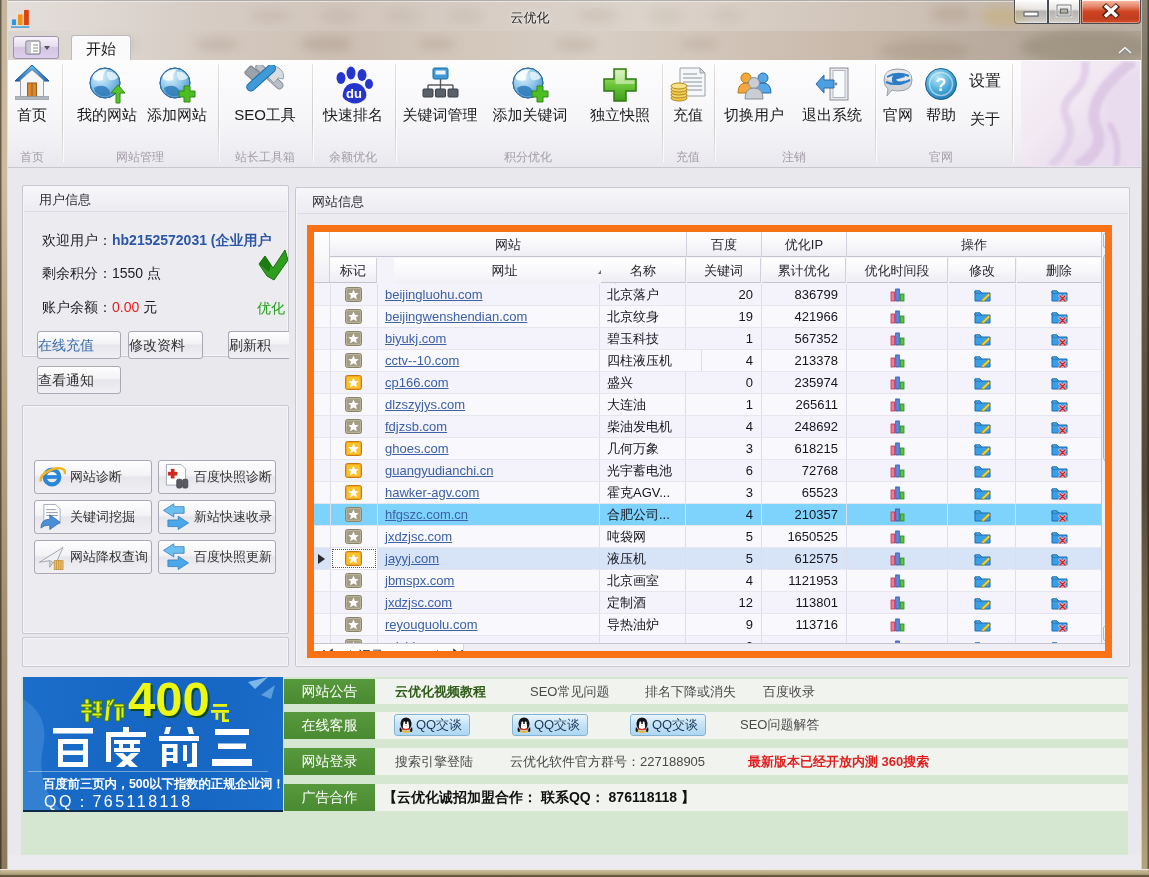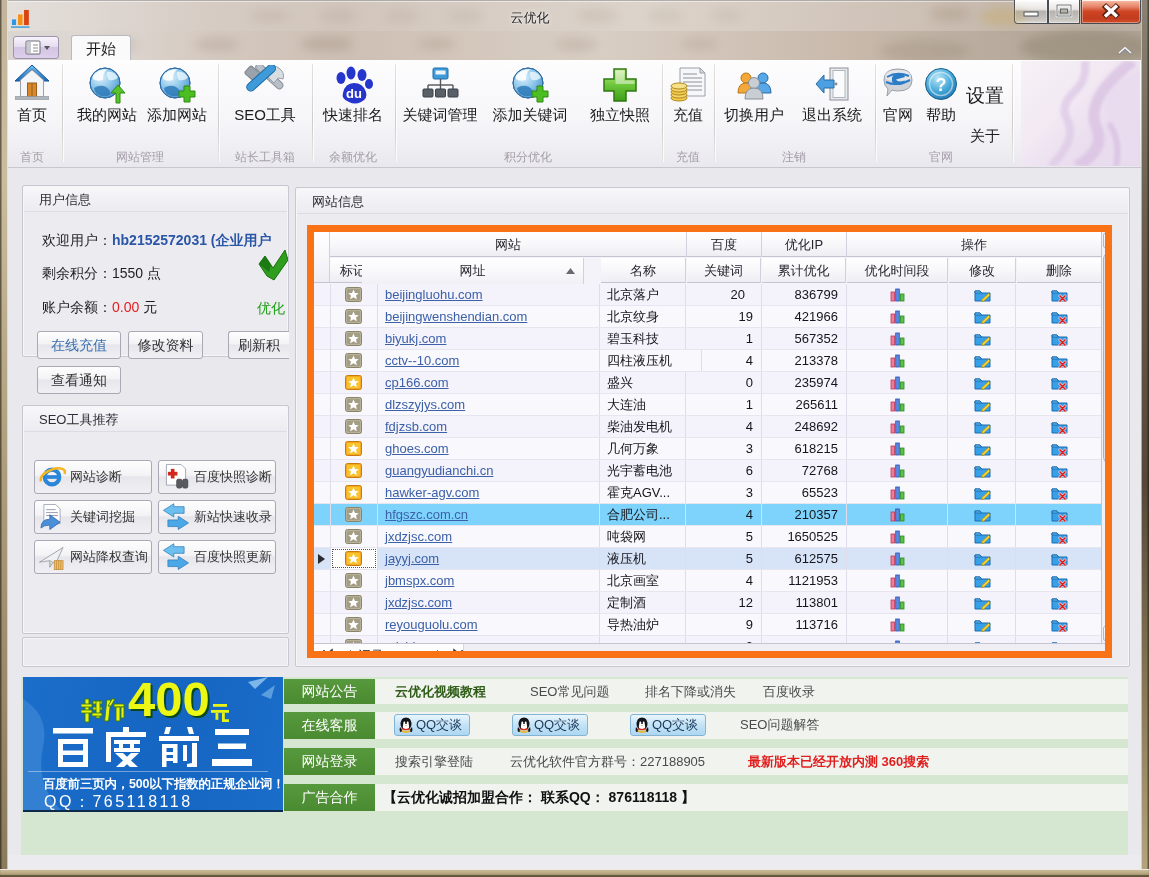--- a/index.html
+++ b/index.html
@@ -37,21 +37,21 @@
 .ritem .ric{height:41px;margin-top:3px}
 .ritem .rtx{font-size:15px;color:#1b1b1b;margin-top:0;white-space:nowrap}
 #ribdecor{left:1013px;top:1px;width:119px;height:105px;overflow:hidden;
  background:linear-gradient(135deg,#f7f1f7 0,#f2e9f3 40%,#e9dcee 70%,#e2d2e9 100%)}
 
 #content{left:8px;top:168px;width:1133px;height:701px;background:#e9e8ed}
 .gbox{position:absolute;border:1px solid #c9c7d2;border-radius:2px;background:#ecebf0;box-shadow:inset 0 0 0 1px #f6f5f8}
 .gbhead{position:absolute;left:1px;top:1px;right:1px;height:25px;border-bottom:1px solid #dddbe4;
  background:linear-gradient(#f7f6f9,#ecebf1);font-size:13px;color:#2e2e36;line-height:25px;padding-left:15px}
 .btn{position:absolute;border:1px solid #a9a8b4;border-radius:3px;font-size:14px;color:#333;
- background:linear-gradient(#fefefe 0,#f3f2f5 45%,#e7e6ec 50%,#f0eff3 100%);text-align:center}
+ background:linear-gradient(#fefefe 0,#f3f2f5 45%,#e7e6ec 50%,#f0eff3 100%);text-align:left}
 
 #grid{position:absolute;left:299px;top:57px;width:805px;height:433px;border:7px solid #f97316;background:#f5f3fa;overflow:hidden}
 .drow{position:absolute;left:0;width:787px;height:22px;border-bottom:1px solid #e7e5ef}
 .dcell{position:absolute;top:0;height:21px;border-right:1px solid #dfdde9;font-size:13px;line-height:21px;overflow:hidden;white-space:nowrap}
 a.url{color:#3c61a9;text-decoration:underline}
 .tbt{width:118px;height:34px;display:flex;align-items:center;gap:4px;padding-left:3px;font-size:13px;overflow:hidden;white-space:nowrap;text-align:left}
 .tbt span{flex:0 0 auto}
 .hc{position:absolute;background:linear-gradient(#ffffff 0,#f7f7fa 55%,#ededf3 100%);border-right:1px solid #d2d0dc;border-bottom:1px solid #c6c4d0;font-size:13px;color:#26262e;text-align:center;line-height:25px}
 .num{text-align:right;color:#15151c}
 .pgi{position:absolute;top:3px;width:16px;height:15px}
@@ -320,21 +320,21 @@
               <stop offset="1" stop-color="#1a6ca8"></stop>
             </radialGradient>
           </defs>
 <circle cx="19" cy="19" r="15.5" fill="url(#hq)" stroke="#16608f"></circle>
 <circle cx="19" cy="19" r="11.5" fill="none" stroke="rgba(255,255,255,.5)" stroke-width="1.5"></circle>
 <text x="19" y="26" font-size="18" font-weight="bold" fill="#fff" text-anchor="middle" font-family="Liberation Sans">?</text>
 </svg></div>
       <div class="rtx">帮助</div>
     </div>
 <div class="ritem" style="left:938px;width:78px">
-      <div style="font-size:19px;color:#1b1b1b;margin-top:21px">设置</div>
+      <div style="font-size:16px;color:#1b1b1b;margin-top:9px">设置</div>
       <div style="font-size:15px;color:#1b1b1b;margin-top:18px">关于</div>
     </div>
 <div class="abs" id="ribdecor"><svg style="filter:blur(1.5px)" width="119" height="105" viewBox="0 0 119 105">
 <path d="M119 8 Q72 28 86 58 Q96 84 62 105 L119 105 Z" fill="#eadcef"></path>
 <path d="M112 0 Q62 38 76 68 Q84 90 56 105" fill="none" stroke="#d9c2e2" stroke-width="11" opacity=".8"></path>
 <path d="M30 105 Q57 78 46 58 Q38 44 56 28 Q66 18 64 0" fill="none" stroke="#e0cde8" stroke-width="8" opacity=".9"></path>
 <path d="M95 105 Q100 80 88 62" fill="none" stroke="#d2b8de" stroke-width="6" opacity=".6"></path>
 </svg></div>
 </div>
 <div class="abs" id="content">
@@ -348,21 +348,20 @@
     <path d="M2 16 L8 8 L16 20 L28 2 L31 12 L17 32 L10 28 Z" fill="#2f9e1e" stroke="#1a6e10"></path>
     <path d="M2 16 L8 8 L14 17 L12 24 Z" fill="#1c7a12"></path>
   </svg>
   <div style="position:absolute;left:234px;top:114px;font-size:14px;color:#1fa018">优化</div>
   <div class="btn" style="left:14px;top:145px;width:84px;height:28px;line-height:26px;color:#3a6fae">在线充值</div>
   <div class="btn" style="left:105px;top:145px;width:75px;height:28px;line-height:26px">修改资料</div>
   <div class="btn" style="left:205px;top:145px;width:61px;height:28px;line-height:26px;border-right:none;border-radius:3px 0 0 3px;overflow:hidden">刷新积</div>
   <div class="btn" style="left:14px;top:180px;width:84px;height:28px;line-height:26px">查看通知</div>
 </div>
 <div class="gbox" style="left:14px;top:237px;width:267px;height:229px">
-  <div class="gbhead">SEO工具推荐</div>
   <div class="btn tbt" style="left:11px;top:54px">
         <svg width="28" height="28" viewBox="0 0 38 38">
     <circle cx="19" cy="19" r="10" fill="none" stroke="#2a86d8" stroke-width="5.5"></circle>
     <rect x="11" y="16.5" width="16" height="5" fill="#2a86d8"></rect>
     <path d="M4 25 Q2 18 12 12 Q24 5 33 8 Q38 10 36 15" fill="none" stroke="#f5b51e" stroke-width="3.4"></path>
   </svg>
         <span>网站诊断</span>
       </div>
   <div class="btn tbt" style="left:135px;top:54px">
         <svg width="28" height="28" viewBox="0 0 38 38">
@@ -419,38 +418,38 @@
 <div class="gbox" style="left:287px;top:19px;width:835px;height:480px">
   <div class="gbhead">网站信息</div>
 </div>
 <div id="grid">
 <div class="hc" style="left:0;top:0;width:16px;height:51px;border-bottom:1px solid #c6c4d0"></div>
 <div class="hc" style="left:16px;top:0;width:357px;height:25px">网站</div>
 <div class="hc" style="left:373px;top:0;width:75px;height:25px">百度</div>
 <div class="hc" style="left:448px;top:0;width:85px;height:25px">优化IP</div>
 <div class="hc" style="left:533px;top:0;width:254px;height:25px;border-right:none">操作</div>
 <div class="hc" style="left:16px;top:26px;width:47px;height:25px">标记</div>
-<div class="hc" style="left:48px;top:26px;width:222px;height:31px">网址<svg width="9" height="6" viewBox="0 0 9 6" style="position:absolute;right:8px;top:10px">
+<div class="hc" style="left:80px;top:26px;width:222px;height:31px">网址<svg width="9" height="6" viewBox="0 0 9 6" style="position:absolute;right:8px;top:10px">
           <path d="M0 6 L4.5 0 L9 6 Z" fill="#6a6a74"></path>
         </svg></div>
 <div class="hc" style="left:287px;top:26px;width:85px;height:25px">名称</div>
 <div class="hc" style="left:373px;top:26px;width:74px;height:25px">关键词</div>
 <div class="hc" style="left:448px;top:26px;width:84px;height:25px">累计优化</div>
 <div class="hc" style="left:533px;top:26px;width:101px;height:25px">优化时间段</div>
 <div class="hc" style="left:635px;top:26px;width:67px;height:25px">修改</div>
 <div class="hc" style="left:703px;top:26px;width:84px;height:25px;border-right:none">删除</div>
 <div class="drow" style="top:52px;background:#f4f2fa;height:22px">
         <div style="position:absolute;left:31px;top:3px"><svg class="stic" width="17" height="15" viewBox="0 0 17 15">
             <rect x="0.5" y="0.5" width="16" height="14" rx="2" fill="#b7b199" stroke="#8a8468"></rect>
             <rect x="2" y="2" width="13" height="11" rx="1" fill="#a39d85"></rect>
             <path d="M8.5 2.5 L10 6 L13.8 6.2 L11 8.6 L11.9 12.3 L8.5 10.3 L5.1 12.3 L6 8.6 L3.2 6.2 L7 6 Z" fill="#fff"></path>
           </svg></div>
         <div class="dcell" style="left:64px;width:222px;padding-left:7px"><a class="url">beijingluohu.com</a></div>
         <div class="dcell" style="left:287px;width:85px;padding-left:6px;color:#15151c">北京落户</div>
-        <div class="dcell num" style="left:373px;width:75px;padding-right:16px">20</div>
+        <div class="dcell num" style="left:373px;width:75px;padding-right:8px">20</div>
         <div class="dcell num" style="left:448px;width:85px;padding-right:8px">836799</div>
         <div class="dcell" style="left:533px;width:101px">
           <div style="margin:3px auto 0;width:15px"><svg width="15" height="15" viewBox="0 0 15 15">
               <rect x="1" y="5" width="3.6" height="9" fill="#f07a9a" stroke="#b83a5a" stroke-width="0.8"></rect>
               <rect x="5.7" y="2" width="3.6" height="12" fill="#5a8ae0" stroke="#2a4ea8" stroke-width="0.8"></rect>
               <rect x="10.4" y="7" width="3.6" height="7" fill="#5ac44a" stroke="#2a8a1e" stroke-width="0.8"></rect>
             </svg></div>
         </div>
         <div class="dcell" style="left:635px;width:67px">
           <div style="margin:3px auto 0;width:17px"><svg width="17" height="14" viewBox="0 0 17 14">

